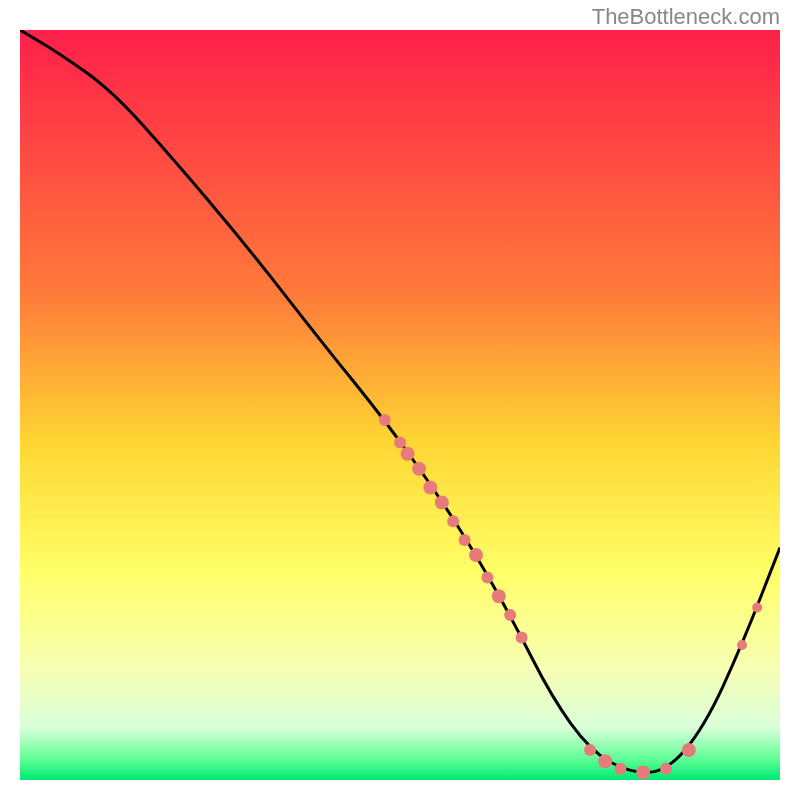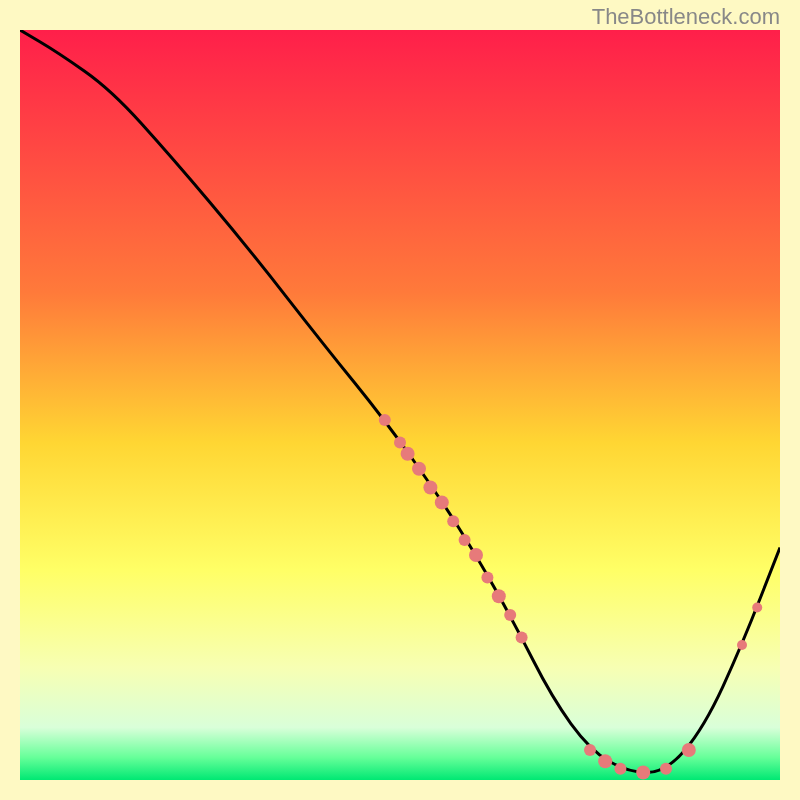--- a/index.html
+++ b/index.html
@@ -1,17 +1,17 @@
 <!DOCTYPE html>
 <html><head>
 <meta charset="utf-8">
 <style>
   * { margin: 0; padding: 0; box-sizing: border-box; }
   body { background: #000; width: 800px; height: 800px; overflow: hidden; position: relative; font-family: Arial, sans-serif; }
-  .outer { position: absolute; left: 0; top: 0; width: 800px; height: 800px; background: #fef9c3; }
+  .outer { position: absolute; left: 0; top: 0; width: 800px; height: 800px; background: #ffffff; }
   .attribution { position: absolute; top: 4px; right: 20px; color: #888; font-size: 22px; font-weight: 500; }
   .plot-area {
     position: absolute;
     left: 20px;
     top: 30px;
     width: 760px;
     height: 750px;
     overflow: hidden;
   }
   .plot-area svg { display:block; }

